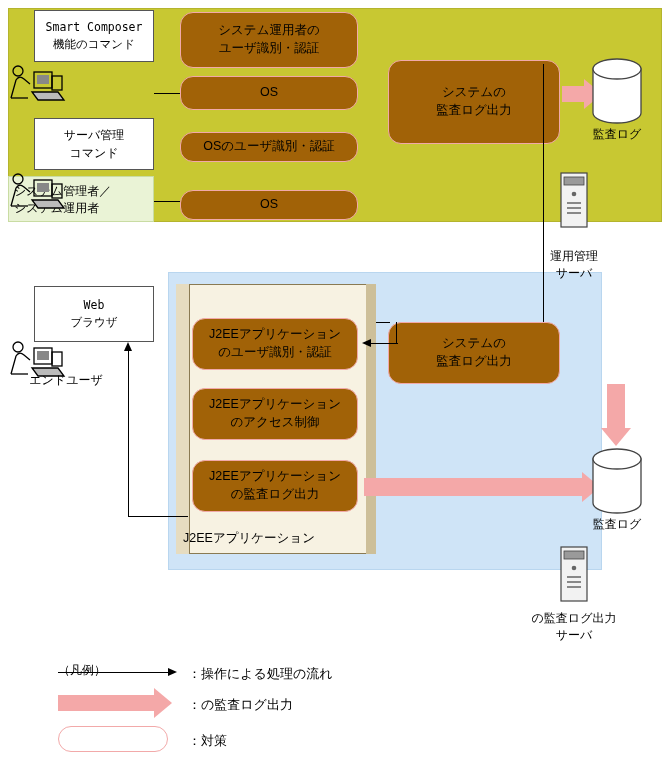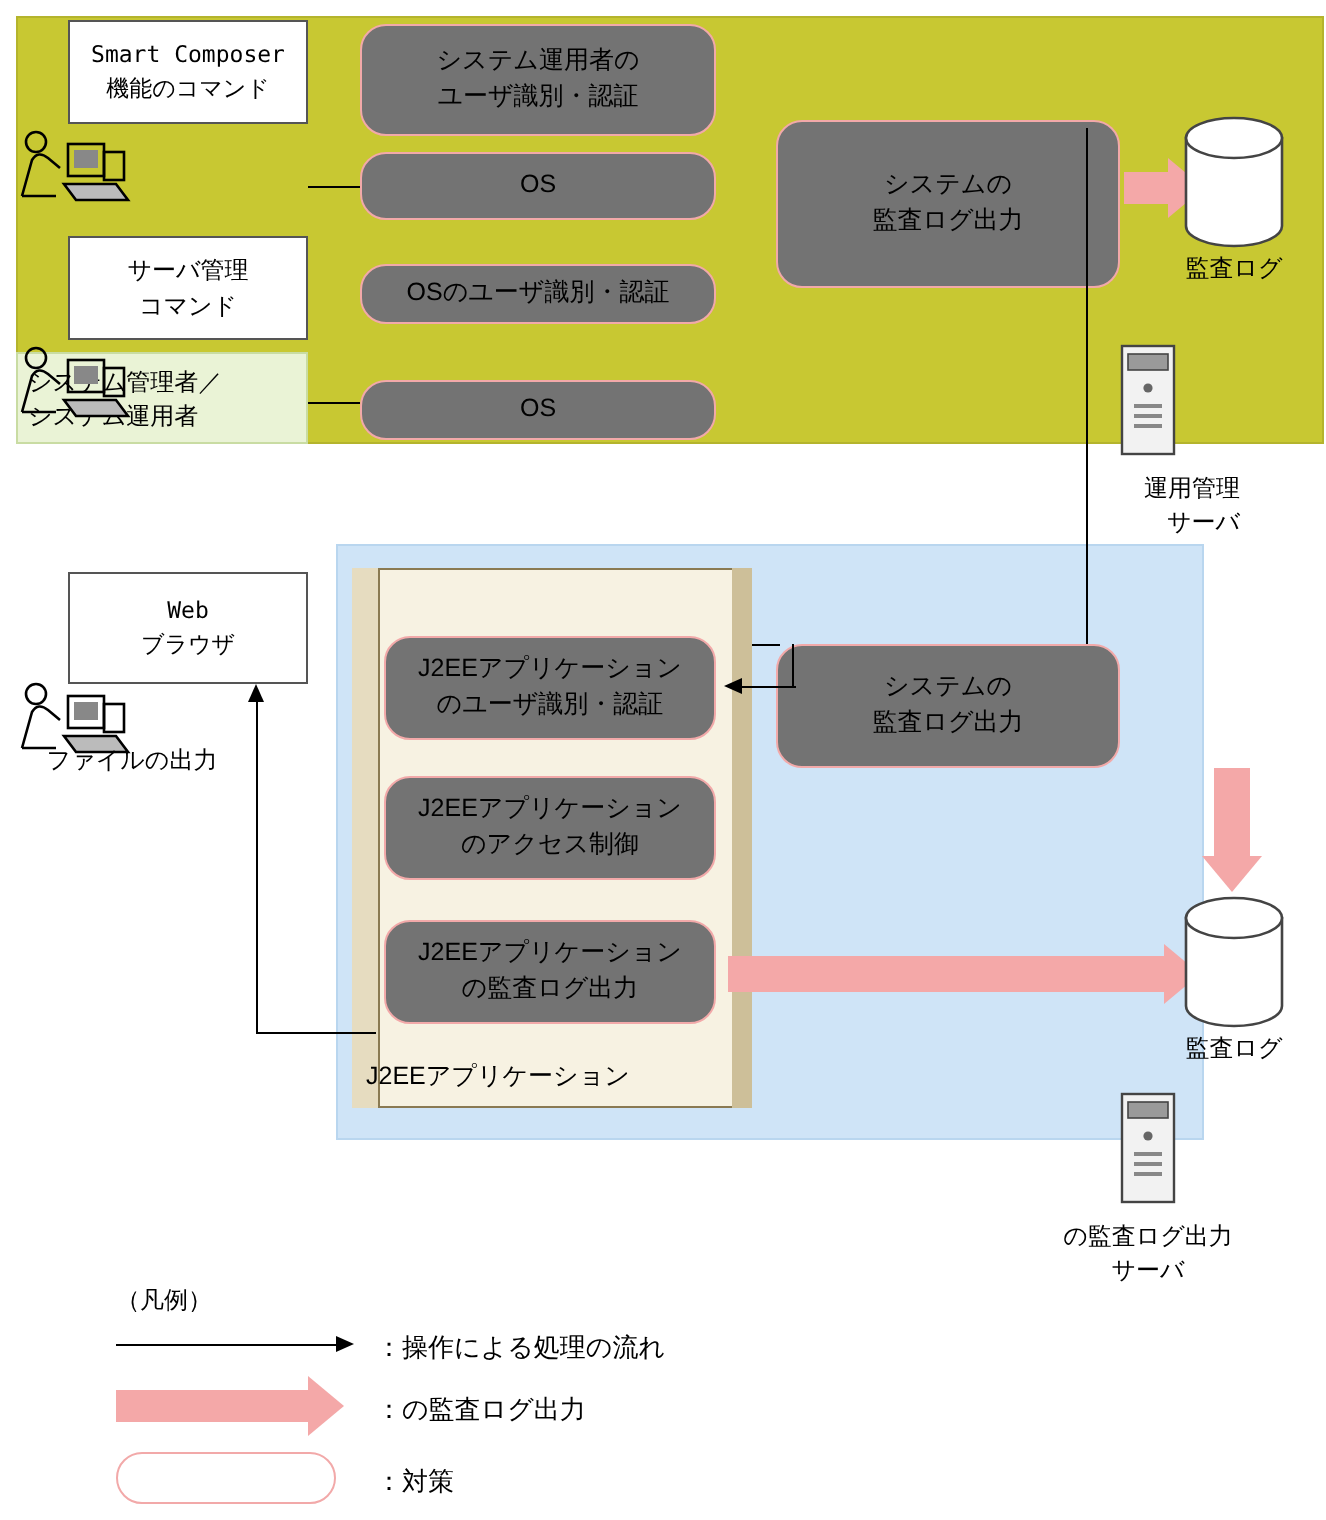--- a/index.html
+++ b/index.html
@@ -35,21 +35,21 @@
   }
   .region-admin-label {
     left: 8px; top: 176px; width: 146px; height: 46px;
     background: #eaf3d6;
     border: 1px solid #c9dca3;
     box-sizing: border-box;
   }
 
   
   .rbox {
-    background: #737373;
+    background: #a16207;
     border: 1.6px solid #f2a9a9;
     border-radius: 13px;
     box-sizing: border-box;
     display: flex;
     align-items: center;
     justify-content: center;
     text-align: center;
     font-size: 12.5px;
     line-height: 1.42;
     color: #000;
@@ -127,21 +127,21 @@
     border-left: 20px solid #f4a8a8;
   }
   .pink-head-d {
     width: 0; height: 0;
     border-left: 15px solid transparent;
     border-right: 15px solid transparent;
     border-top: 20px solid #f4a8a8;
   }
 
   
-  .legend-title { font-size: 12px; }
+  .legend-title { font-size: 12px; margin-top: 20px; }
   .legend-text { font-size: 13px; }
   .legend-rbox {
     background: #ffffff;
     border: 1.6px solid #f2a9a9;
     border-radius: 13px;
     box-sizing: border-box;
   }
 </style>
 </head>
 <body>
@@ -196,21 +196,21 @@
   <svg class="abs" style="left:8px; top:338px;" width="60" height="42" viewBox="0 0 60 42">
     <circle cx="10" cy="9" r="5" fill="none" stroke="#000" stroke-width="1.3"></circle>
     <path d="M3 36 L8 18 Q11 13 16 17 L22 22" fill="none" stroke="#000" stroke-width="1.3"></path>
     <path d="M3 36 L20 36" stroke="#000" stroke-width="1.3" fill="none"></path>
     <rect x="26" y="10" width="18" height="16" fill="none" stroke="#000" stroke-width="1.3"></rect>
     <rect x="29" y="13" width="12" height="9" fill="#888"></rect>
     <path d="M24 30 L50 30 L56 38 L30 38 Z" fill="#bbb" stroke="#000" stroke-width="1.3"></path>
     <rect x="44" y="14" width="10" height="14" fill="none" stroke="#000" stroke-width="1.3"></rect>
   </svg>
 
-  <div class="abs lbl" style="left:8px; top:372px; width:116px;">ファイルの出力</div>
+  <div class="abs lbl" style="left:8px; top:372px; width:116px;">エンドユーザ</div>
 
   <div class="abs line-h" style="left:154px; top:93px; width:26px;"></div>
 
   <div class="abs line-h" style="left:154px; top:201px; width:26px;"></div>
 
   <div class="abs rbox" style="left:180px; top:12px; width:178px; height:56px;">
     <span style="white-space:pre-line;">システム運用者の
 ユーザ識別・認証</span>
   </div>
   <div class="abs rbox" style="left:180px; top:76px; width:178px; height:34px;">
@@ -243,21 +243,21 @@
   <div class="abs" style="left:558px; top:172px; width:32px; height:58px;">
     <svg width="32" height="58" viewBox="0 0 32 58">
       <rect x="3" y="1" width="26" height="54" fill="#f2f2f2" stroke="#444" stroke-width="1.2"></rect>
       <rect x="6" y="5" width="20" height="8" fill="#9a9a9a" stroke="#444" stroke-width="0.8"></rect>
       <circle cx="16" cy="22" r="2.3" fill="#666"></circle>
       <rect x="9" y="30" width="14" height="2" fill="#888"></rect>
       <rect x="9" y="35" width="14" height="2" fill="#888"></rect>
       <rect x="9" y="40" width="14" height="2" fill="#888"></rect>
     </svg>
   </div>
-  <div class="abs lbl" style="left:528px; top:236px; width:92px; white-space:pre-line;text-align:right;">運用管理
+  <div class="abs lbl" style="left:528px; top:248px; width:92px; white-space:pre-line;">運用管理
 サーバ</div>
 
   <div class="abs j2ee-outer"></div>
   <div class="abs j2ee-spine"></div>
   <div class="abs j2ee-right-edge"></div>
   <div class="abs j2ee-label">J2EEアプリケーション</div>
 
   <div class="abs rbox" style="left:192px; top:318px; width:166px; height:52px;">
     <span style="white-space:pre-line;">J2EEアプリケーション
 のユーザ識別・認証</span>

